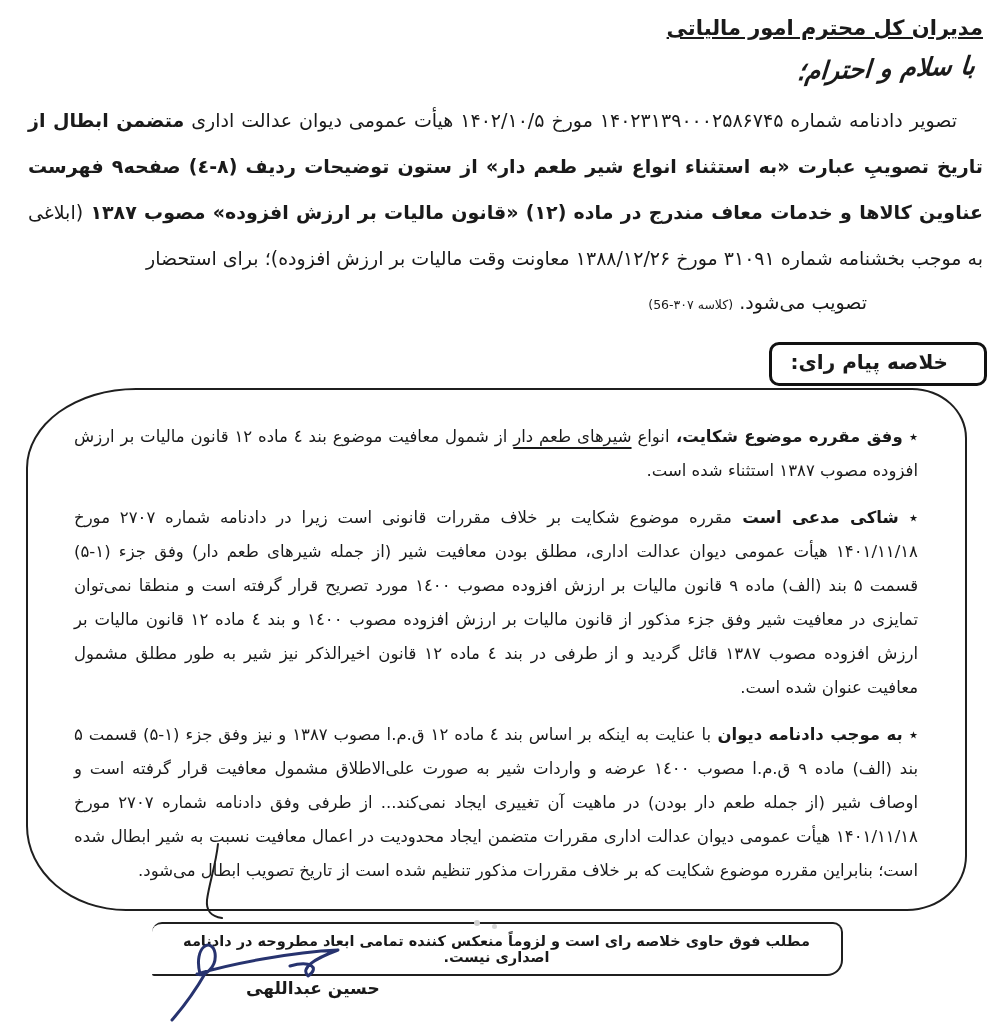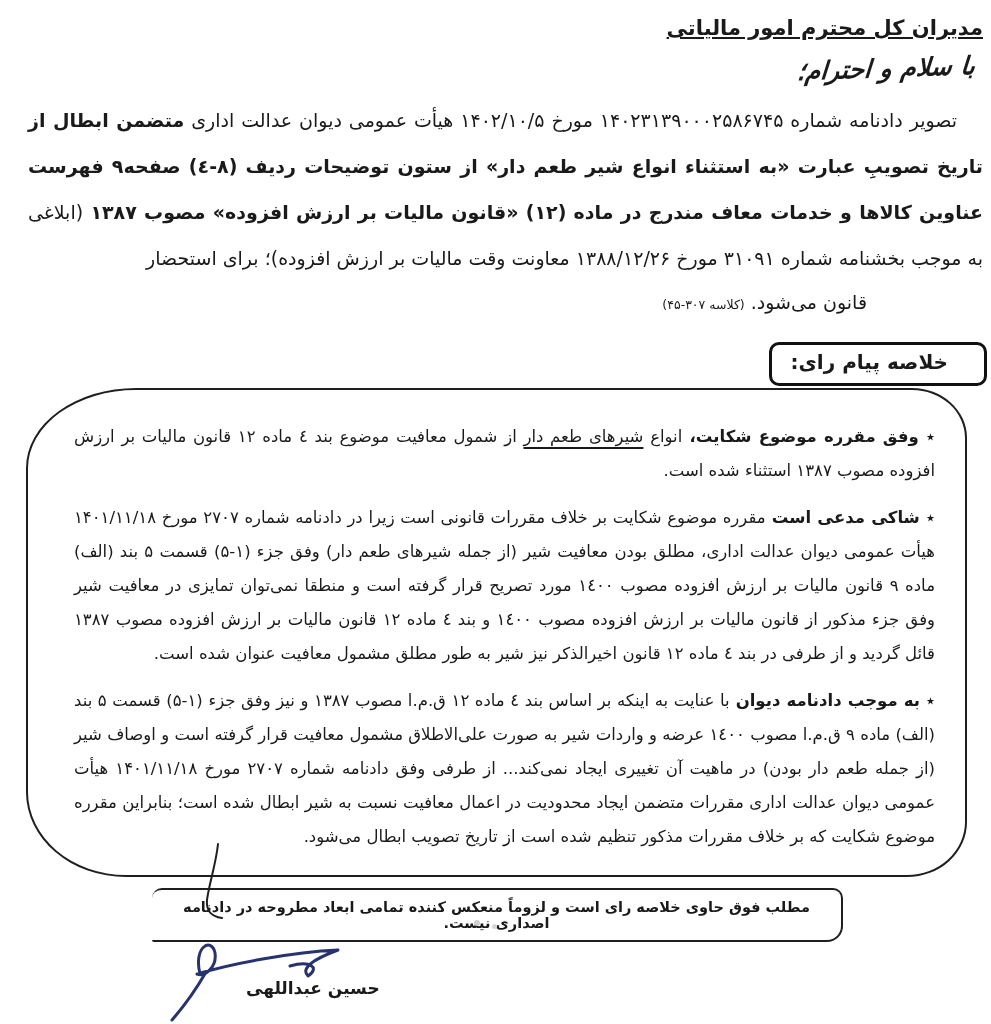--- a/index.html
+++ b/index.html
@@ -56,21 +56,21 @@
     padding:5px 36px 9px 18px;
     font-size:20px;
     font-weight:bold;
     background:#fff;
   }
   .bubble{
     margin:2px 24px 0 26px;
     min-height:414px;
     border:2px solid #1f1f1f;
     border-radius:110px 55px 60px 100px / 80px 50px 55px 85px;
-    padding:30px 30px 8px 46px;
+    padding:30px 47px 8px 46px;
     background:#fff;
   }
   .bullet{
     font-size:16.5px;
     line-height:34px;
     text-align:justify;
     text-align-last:right;
     margin:0 0 13px 0;
   }
   .disclaimer-box{
@@ -114,21 +114,21 @@
 <div class="page">
 
   <div class="doc-title">مدیران کل محترم امور مالیاتی</div>
 
   <div class="greeting">
     <span class="greeting-inner">با سلام و احترام؛</span>
   </div>
 
   <div class="intro"><span>تصویر دادنامه شماره ۱۴۰۲۳۱۳۹۰۰۰۲۵۸۶۷۴۵ مورخ ۱۴۰۲/۱۰/۵ هیأت عمومی دیوان عدالت اداری </span><span class="seg-bold">متضمن ابطال از تاریخ تصویبِ عبارت «به استثناء انواع شیر طعم دار» از ستون توضیحات ردیف (۸-٤) صفحه۹ فهرست عناوین کالاها و خدمات معاف مندرج در ماده (۱۲) «قانون مالیات بر ارزش افزوده» مصوب ۱۳۸۷ </span><span>(ابلاغی به موجب بخشنامه شماره ۳۱۰۹۱ مورخ ۱۳۸۸/۱۲/۲۶ معاونت وقت مالیات بر ارزش افزوده)؛ برای استحضار</span></div>
 
-  <div class="closing-line"><span>قانون می‌شود. </span><span class="seg-small">(کلاسه ۳۰۷-۴۵)</span></div>
+  <div class="closing-line"><span>تصویب می‌شود. </span><span class="seg-small">(کلاسه ۳۰۷-56)</span></div>
 
   <div class="summary-box">خلاصه پیام رای:</div>
 
   <div class="bubble">
     <div class="bullet"><span class="seg-bold">٭ وفق مقرره موضوع شکایت، </span><span>انواع </span><span class="seg-underline">شیرهای طعم دار</span><span> از شمول معافیت موضوع بند ٤ ماده ۱۲ قانون مالیات بر ارزش افزوده مصوب ۱۳۸۷ استثناء شده است.</span></div>
     <div class="bullet"><span class="seg-bold">٭ شاکی مدعی است </span><span>مقرره موضوع شکایت بر خلاف مقررات قانونی است زیرا در دادنامه شماره ۲۷۰۷ مورخ ۱۴۰۱/۱۱/۱۸ هیأت عمومی دیوان عدالت اداری، مطلق بودن معافیت شیر (از جمله شیرهای طعم دار) وفق جزء (۱-۵) قسمت ۵ بند (الف) ماده ۹ قانون مالیات بر ارزش افزوده مصوب ۱٤۰۰ مورد تصریح قرار گرفته است و منطقا نمی‌توان تمایزی در معافیت شیر وفق جزء مذکور از قانون مالیات بر ارزش افزوده مصوب ۱٤۰۰ و بند ٤ ماده ۱۲ قانون مالیات بر ارزش افزوده مصوب ۱۳۸۷ قائل گردید و از طرفی در بند ٤ ماده ۱۲ قانون اخیرالذکر نیز شیر به طور مطلق مشمول معافیت عنوان شده است.</span></div>
     <div class="bullet"><span class="seg-bold">٭ به موجب دادنامه دیوان </span><span>با عنایت به اینکه بر اساس بند ٤ ماده ۱۲ ق.م.ا مصوب ۱۳۸۷ و نیز وفق جزء (۱-۵) قسمت ۵ بند (الف) ماده ۹ ق.م.ا مصوب ۱٤۰۰ عرضه و واردات شیر به صورت علی‌الاطلاق مشمول معافیت قرار گرفته است و اوصاف شیر (از جمله طعم دار بودن) در ماهیت آن تغییری ایجاد نمی‌کند... از طرفی وفق دادنامه شماره ۲۷۰۷ مورخ ۱۴۰۱/۱۱/۱۸ هیأت عمومی دیوان عدالت اداری مقررات متضمن ایجاد محدودیت در اعمال معافیت نسبت به شیر ابطال شده است؛ بنابراین مقرره موضوع شکایت که بر خلاف مقررات مذکور تنظیم شده است از تاریخ تصویب ابطال می‌شود.</span></div>
   </div>
 
   <svg class="bubble-tail" viewBox="0 0 34 80">

